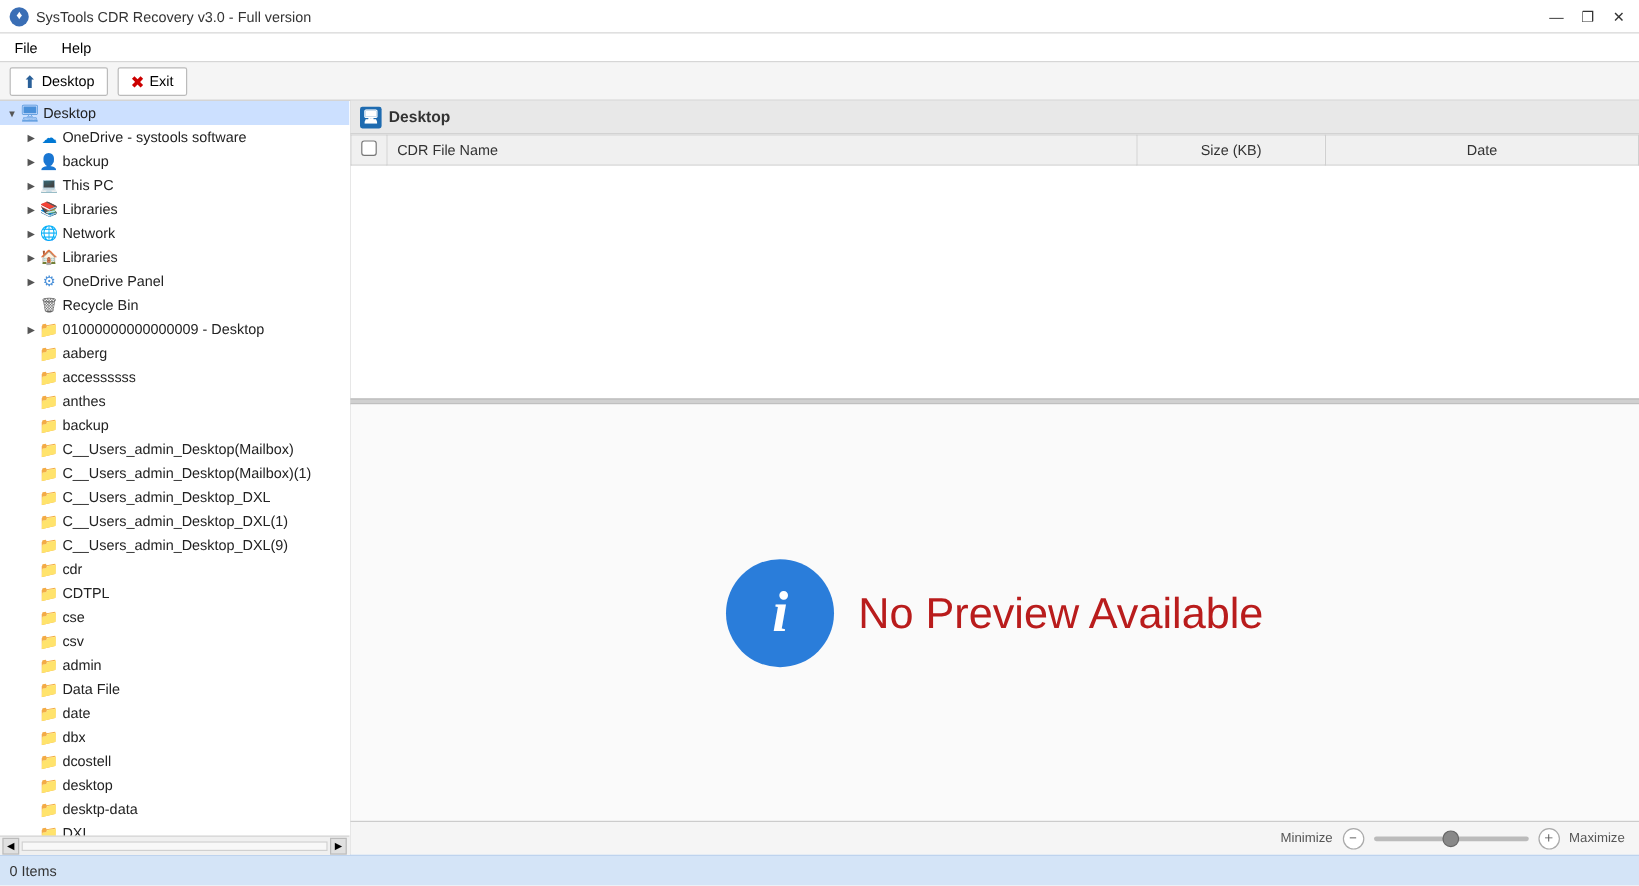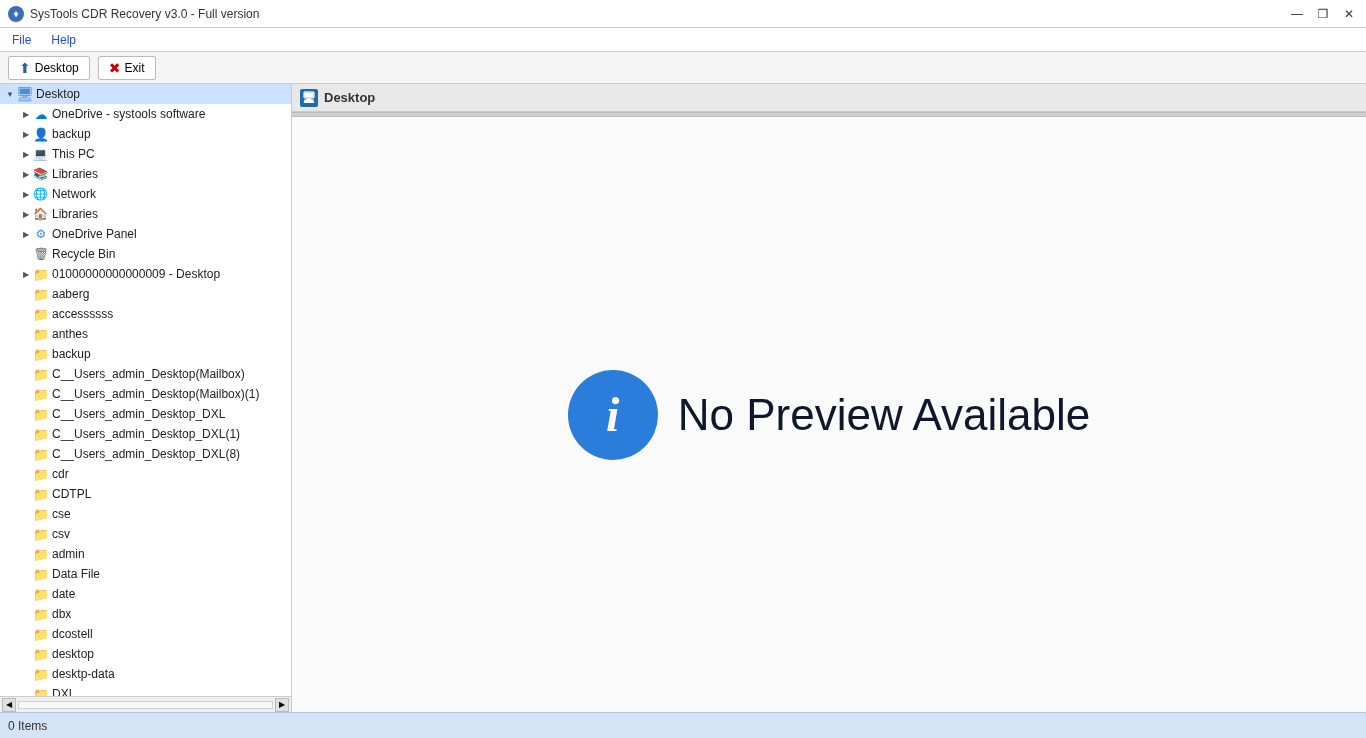--- a/index.html
+++ b/index.html
@@ -59,21 +59,21 @@
       border-bottom: 1px solid #ccc;
       height: 24px;
       display: flex;
       align-items: center;
       padding: 0 4px;
       gap: 4px;
     }
     .menu-item {
       padding: 2px 8px;
       font-size: 12px;
-      color: #1d4ed8;
+      color: #000000;
       cursor: pointer;
     }
 
     
     .toolbar {
       background: #f5f5f5;
       border-bottom: 1px solid #ccc;
       height: 32px;
       display: flex;
       align-items: center;
@@ -251,23 +251,23 @@
       align-items: center;
       justify-content: center;
       color: white;
       font-size: 48px;
       font-weight: bold;
       font-style: italic;
       font-family: Georgia, serif;
     }
 
     .preview-text {
-      font-size: 44px;
+      font-size: 36px;
       font-weight: 300;
-      color: #0f172a;
+      color: #b91c1c;
       text-align: center;
     }
 
     
     .zoom-bar {
       height: 28px;
       background: #f5f5f5;
       border-top: 1px solid #ccc;
       display: flex;
       align-items: center;
@@ -484,21 +484,21 @@
           <span class="tree-icon">
             <span style="color:#e8b84b;font-size:13px;">📁</span>
           </span>
           <span class="tree-label">C__Users_admin_Desktop_DXL(1)</span>
         </div>
         <div class="tree-item" style="padding-left: 20px;">
           <span class="tree-arrow none"></span>
           <span class="tree-icon">
             <span style="color:#e8b84b;font-size:13px;">📁</span>
           </span>
-          <span class="tree-label">C__Users_admin_Desktop_DXL(8)</span>
+          <span class="tree-label">C__Users_admin_Desktop_DXL(9)</span>
         </div>
         <div class="tree-item" style="padding-left: 20px;">
           <span class="tree-arrow none"></span>
           <span class="tree-icon">
             <span style="color:#e8b84b;font-size:13px;">📁</span>
           </span>
           <span class="tree-label">cdr</span>
         </div>
         <div class="tree-item" style="padding-left: 20px;">
           <span class="tree-arrow none"></span>
@@ -595,29 +595,53 @@
 
   <div class="right-panel">
 
     <div class="right-header">
       <div class="right-header-icon">
         <span>🖥</span>
       </div>
       <span class="right-header-title">Desktop</span>
     </div>
 
+    <div class="table-scroll">
+      <table class="file-table">
+        <thead>
+          <tr>
+            <th style="width:30px;">
+              <input type="checkbox" style="">
+            </th>
+            <th class="col-name">CDR File Name</th>
+            <th class="col-size">Size (KB)</th>
+            <th class="col-date">Date</th>
+          </tr>
+        </thead>
+        <tbody id="file-table-body">
+          
+        </tbody>
+      </table>
+    </div>
 
     <div class="splitter"></div>
 
     <div class="preview-panel">
       <div class="preview-icon">
         <span>i</span>
       </div>
       <span class="preview-text">No Preview Available</span>
     </div>
 
+    <div class="zoom-bar">
+      <span class="zoom-label">Minimize</span>
+      <div class="zoom-btn">－</div>
+      <input type="range" class="zoom-slider" min="0" max="100" value="50" style="">
+      <div class="zoom-btn">＋</div>
+      <span class="zoom-label">Maximize</span>
+    </div>
 
   </div>
 </div>
 
 <div class="status-bar">
   <span>0 Items</span>
 </div>
 
 </body></html>

